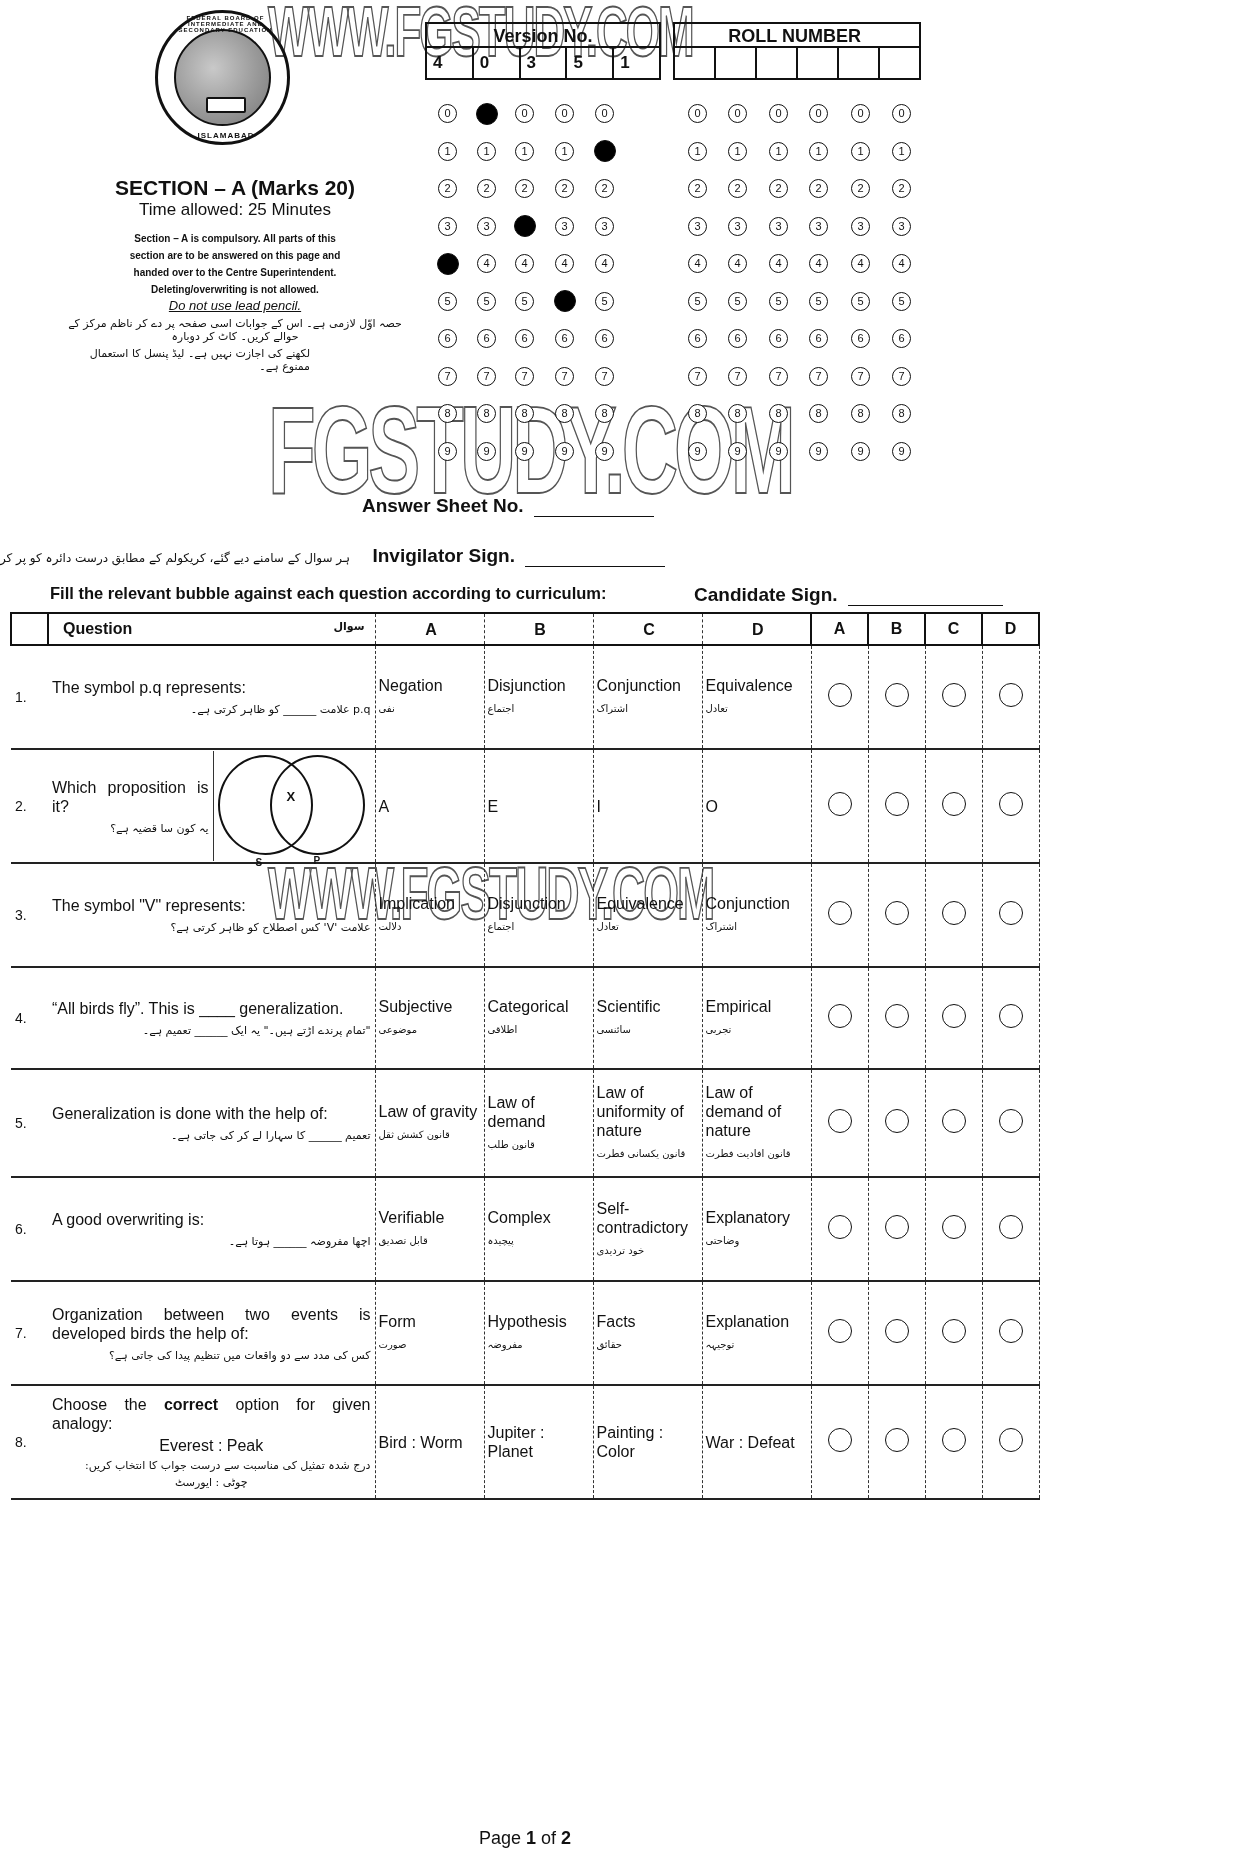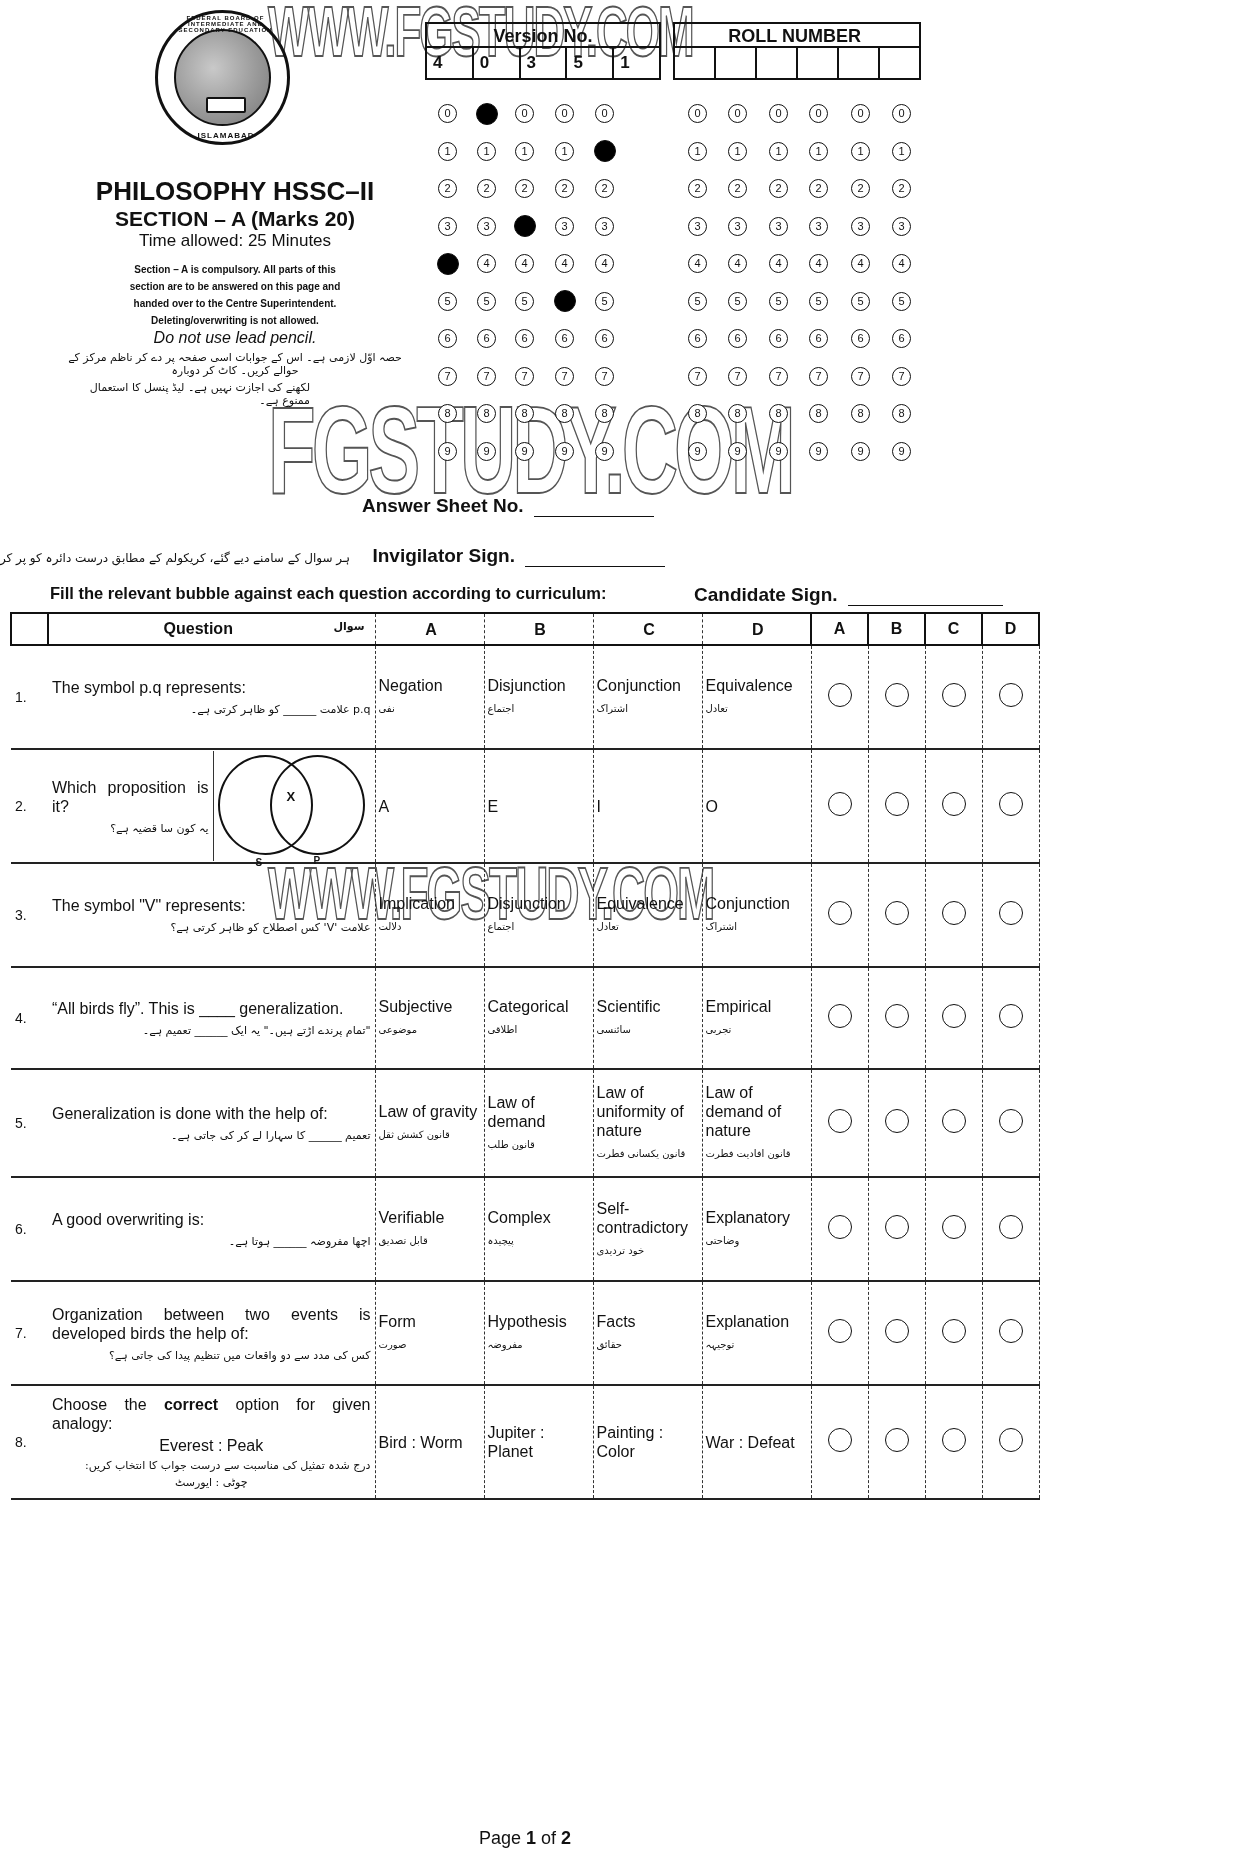--- a/index.html
+++ b/index.html
@@ -31,21 +31,21 @@
   .bub { position: absolute; width: 19px; height: 19px; border: 1.5px solid #111; border-radius: 50%;
     font-size: 11px; text-align: center; line-height: 16px; background: #fff; }
   .bub.filled { background: #000; color: #000; width: 22px; height: 22px; margin-left: -1.5px; margin-top: -1.5px; }
 
   
   .title-block { left: 60px; width: 350px; text-align: center; }
   .t1 { font-size: 26px; font-weight: bold; letter-spacing: 0px; }
   .t2 { font-size: 21px; font-weight: bold; }
   .t3 { font-size: 17px; }
   .t4 { font-size: 10px; font-weight: bold; line-height: 17px; }
-  .t5 { font-size: 16px; font-style: italic; }
+  .t5 { font-size: 13px; font-style: italic; text-decoration: underline; }
   .urdu { font-family: "DejaVu Sans", sans-serif; font-size: 11px; direction: rtl; }
 
   .sign-label { font-weight: bold; font-size: 19px; }
   .sign-line { display: inline-block; border-bottom: 1.5px solid #111; height: 18px; vertical-align: bottom; margin-left: 6px; }
 
   
   table.q { position: absolute; left: 10px; top: 612px; width: 1030px; border-collapse: collapse; font-size: 16px; }
   table.q td, table.q th { border-right: 1px dashed #333; vertical-align: middle; }
   table.q tr.hdr th { border-top: 2px solid #111; border-bottom: 2px solid #111; height: 32px; font-weight: bold; font-size: 16px; }
   table.q tr.row td { border-bottom: 2px solid #222; }
@@ -215,21 +215,20 @@
     <div class="bub" style="left: 595px; top: 441.5px;">9</div>
     <div class="bub" style="left: 688px; top: 441.5px;">9</div>
     <div class="bub" style="left: 728px; top: 441.5px;">9</div>
     <div class="bub" style="left: 769px; top: 441.5px;">9</div>
     <div class="bub" style="left: 809px; top: 441.5px;">9</div>
     <div class="bub" style="left: 851px; top: 441.5px;">9</div>
     <div class="bub" style="left: 892px; top: 441.5px;">9</div>
   </div>
 
 <div class="abs title-block" style="top:176px;">
-  <div class="t1">PHILOSOPHY HSSC–II</div>
   <div class="t2">SECTION – A (Marks 20)</div>
   <div class="t3">Time allowed: 25 Minutes</div>
   <div style="height:10px"></div>
   <div class="t4">Section – A is compulsory. All parts of this</div>
   <div class="t4">section are to be answered on this page and</div>
   <div class="t4">handed over to the Centre Superintendent.</div>
   <div class="t4">Deleting/overwriting is not allowed.</div>
   <div class="t5">Do not use lead pencil.</div>
   <div class="urdu" style="margin-top:4px; text-align:center;">حصہ اوّل لازمی ہے۔ اس کے جوابات اسی صفحہ پر دے کر ناظم مرکز کے حوالے کریں۔ کاٹ کر دوبارہ</div>
   <div class="urdu" style="margin-top:4px; text-align:right; padding-right:100px;">لکھنے کی اجازت نہیں ہے۔ لیڈ پنسل کا استعمال ممنوع ہے۔</div>
@@ -250,21 +249,21 @@
 
 <div class="abs" style="left:694px; top:584px; white-space:nowrap;">
   <span class="sign-label">Candidate Sign.</span>
   <span class="sign-line" style="width:155px;"></span>
 </div>
 
 <table class="q">
   <tbody>
       <tr class="hdr">
     <th class="c-num"></th>
-    <th class="c-q" style="text-align:center; padding-left:14px;">
+    <th class="c-q" style="text-align:left; padding-left:14px;">
       <span>Question</span>
       <span style="float:right; font-family:'DejaVu Sans',sans-serif; font-size:11px; padding-right:6px;">سوال</span>
     </th>
     <th class="c-opt" style="text-align:center;">A</th>
     <th class="c-opt" style="text-align:center;">B</th>
     <th class="c-opt" style="text-align:center;">C</th>
     <th class="c-opt" style="text-align:center;">D</th>
     <th class="c-bub">A</th>
     <th class="c-bub">B</th>
     <th class="c-bub">C</th>

